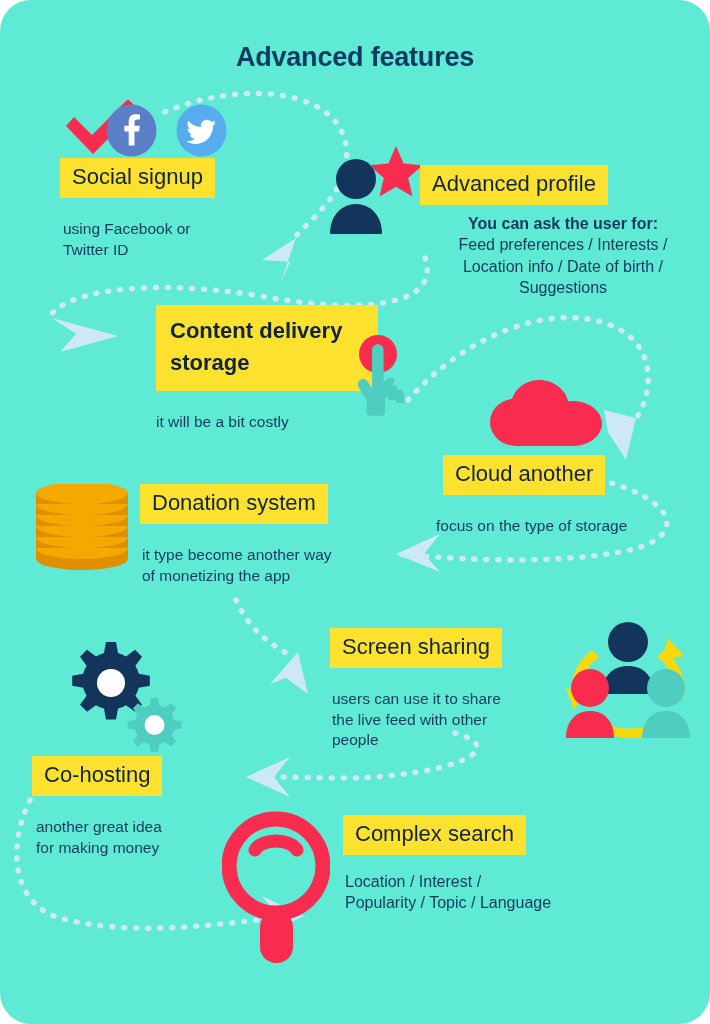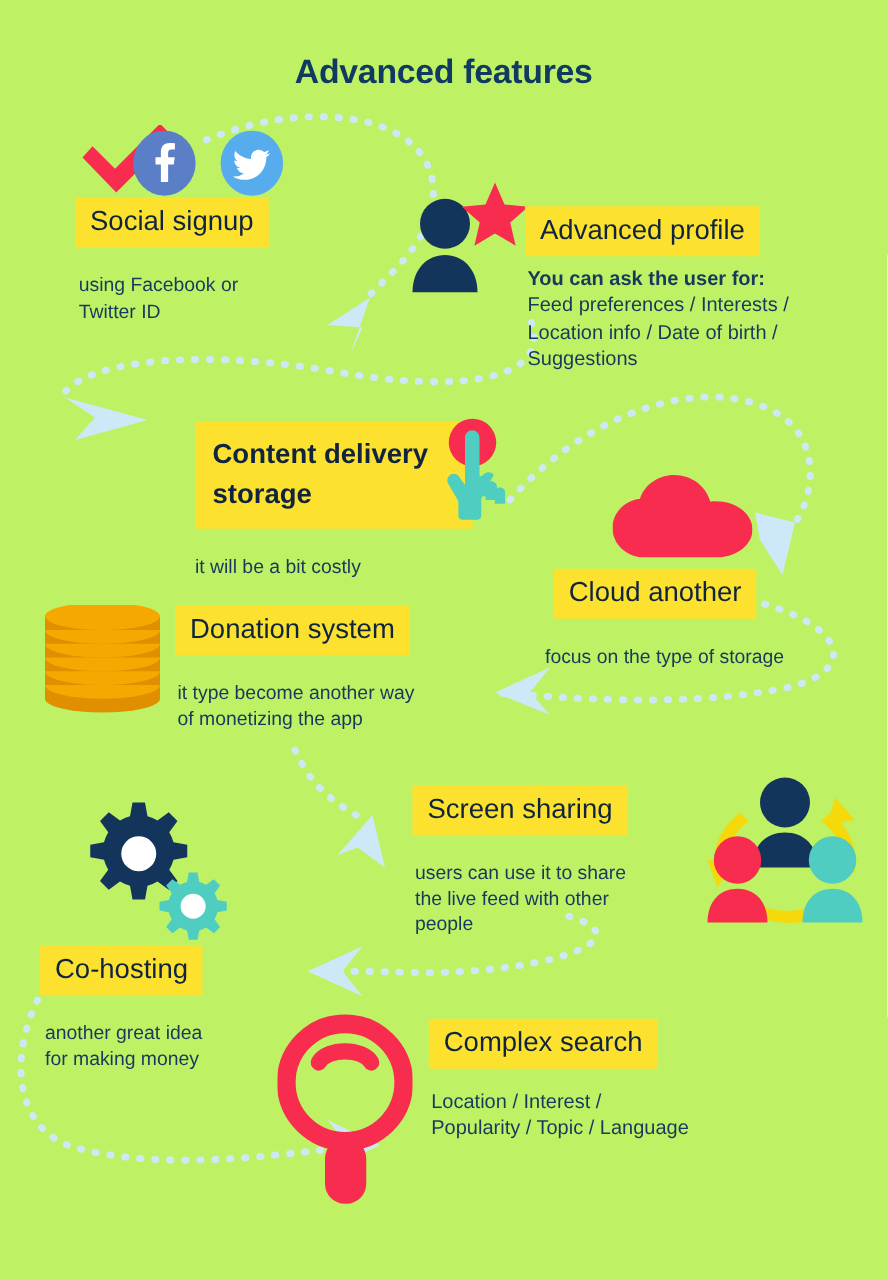--- a/index.html
+++ b/index.html
@@ -7,22 +7,23 @@
     padding: 0;
     background: #ffffff;
   }
   body {
     font-family: "Liberation Sans", sans-serif;
   }
   #page {
     position: relative;
     width: 710px;
     height: 1024px;
-    background: #bef264;
+    background: #5eead4;
     overflow: hidden;
+    border-radius: 31px;
   }
   #flowlayer {
     position: absolute;
     left: 0; top: 0;
     width: 710px;
     height: 1024px;
     pointer-events: none;
   }
   .node { position: absolute; }
   .page-title {
@@ -126,30 +127,30 @@
     <circle cx="30" cy="27" r="20" fill="#13355C"></circle>
     <path d="M4 82 C 4 63, 16 52, 30 52 C 44 52, 56 63, 56 82 Z" fill="#13355C"></path>
   </svg>
   <svg class="icon-abs" style="left:368px; top:145px;" width="56" height="54" viewBox="0 0 56 54">
     <path d="M28 1 L35.6 18.6 L54.6 20.3 L40.2 32.9 L44.5 51.5 L28 41.7 L11.5 51.5 L15.8 32.9 L1.4 20.3 L20.4 18.6 Z" fill="#F72C4E"></path>
   </svg>
   <div class="node" style="left:420px; top:165px;">
     <div>
       <span class="hl h-lg">Advanced profile</span>
     </div>
-    <div class="desc-strong" style="width:250px; margin-left:2px;">
+    <div class="desc-strong" style="width:250px; margin-left:18px;text-align:center;">
       <span class="lead">You can ask the user for:</span>
       <div>Feed preferences / Interests /</div>
       <div>Location info / Date of birth /</div>
       <div>Suggestions</div>
     </div>
   </div>
 
   <div class="node" style="left:156px; top:305px;">
-    <div style="background:#FCE22E; width:222px; padding:10px 14px 12px 14px; box-sizing:border-box;margin-top:32px;">
+    <div style="background:#FCE22E; width:222px; padding:10px 14px 12px 14px; box-sizing:border-box;">
       <div style="font-size:22px; font-weight:bold; color:#10243F; line-height:1.45;">Content delivery</div>
       <div style="font-size:22px; font-weight:bold; color:#10243F; line-height:1.45;">storage</div>
     </div>
     <div class="desc" style="margin-left:0px;">it will be a bit costly</div>
   </div>
   <svg class="icon-abs" style="left:352px; top:334px;" width="56" height="92" viewBox="0 0 56 92">
     <circle cx="26" cy="20" r="19" fill="#F72C4E"></circle>
     <path d="M20 16 c0-3.2 2.6-5.8 5.8-5.8 c3.2 0 5.8 2.6 5.8 5.8 V48 l4.2-3.2 c2.4-1.6 5.5-1.2 7.2 1 l-10 19 v14 c0 1.6-1.3 2.9-2.9 2.9 H17.6 c-1.6 0-2.9-1.3-2.9-2.9 V67 L6.6 53 c-1.5-2.6-.7-5.8 1.8-7.3 c2.4-1.4 5.4-.7 6.9 1.6 L20 54 Z" fill="#4ECDC0"></path>
     <path d="M33 47 c2.6 0 4.6 2 4.6 4.6 V63 h-9.2 V51.6 c0-2.6 2-4.6 4.6-4.6 Z" fill="#4ECDC0"></path>
     <path d="M41 51 c2.6 0 4.6 2 4.6 4.6 V66 h-9.2 V55.6 c0-2.6 2-4.6 4.6-4.6 Z" fill="#4ECDC0"></path>

